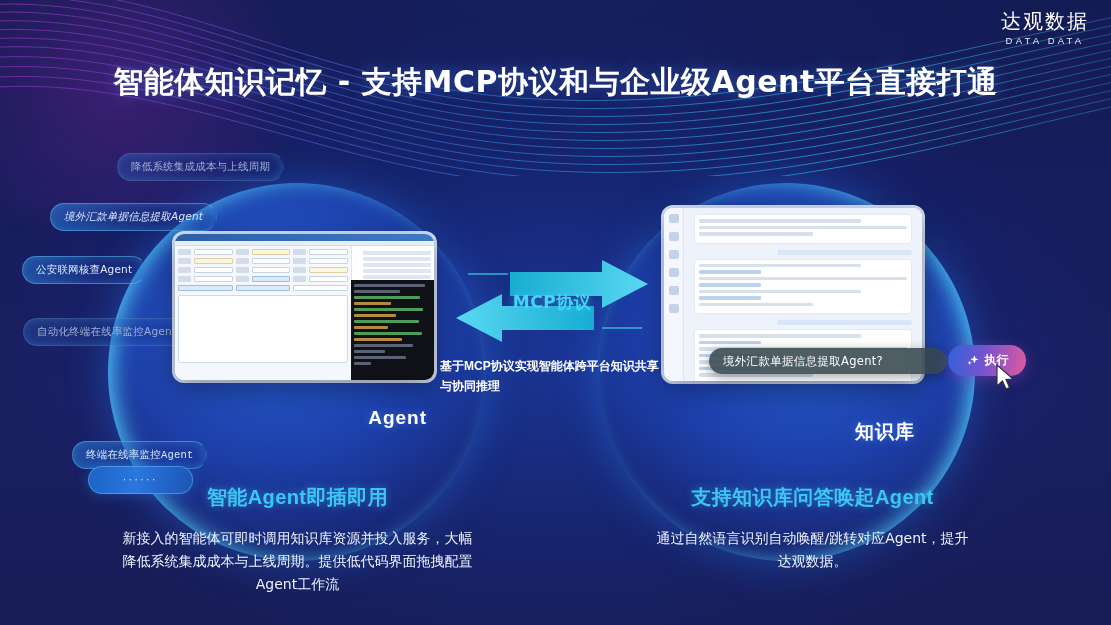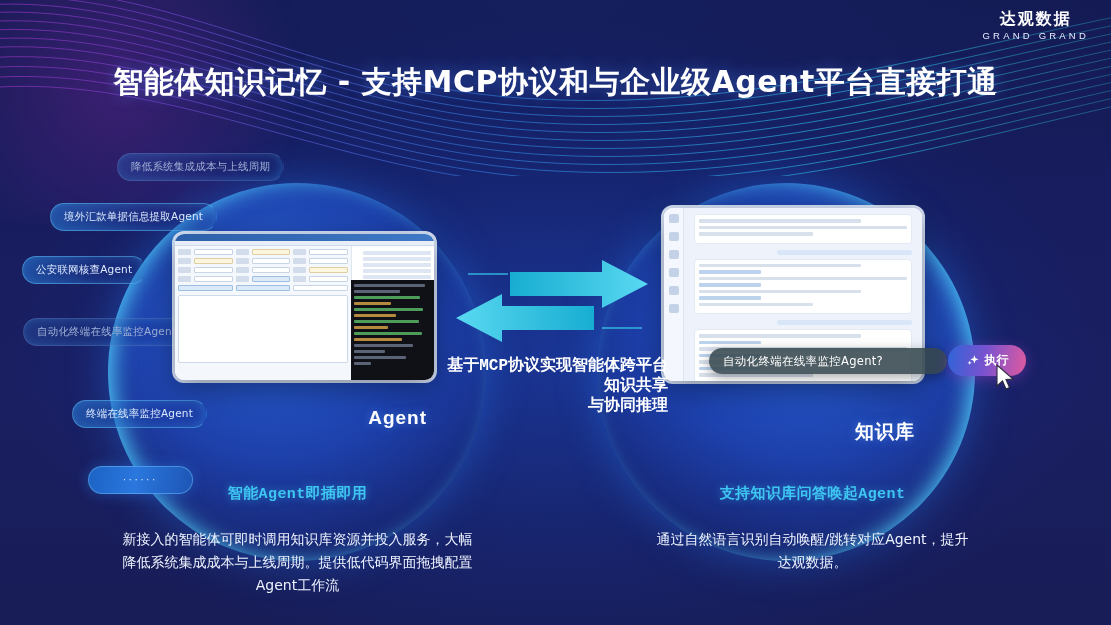--- a/index.html
+++ b/index.html
@@ -20,21 +20,21 @@
   }
 
   
   #waves { position:absolute; top:-14px; left:-40px; width:1180px; height:190px; pointer-events:none; opacity:.95; }
   #glow-left { position:absolute; left:-120px; top:-80px; width:430px; height:300px;
      background: radial-gradient(circle at 55% 55%, rgba(150,40,170,0.30), rgba(150,40,170,0) 65%);
      filter: blur(8px); pointer-events:none;}
 
   
   .logo { position:absolute; right:22px; top:9px; text-align:center; color:#fff; }
-  .logo .cn { font-size:16px; font-weight:700; letter-spacing:2px; line-height:1.2;
+  .logo .cn { font-size:20px; font-weight:400; letter-spacing:2px; line-height:1.2;
               font-family:"DejaVu Sans","Liberation Sans",sans-serif;}
   .logo .en { font-size:9.5px; letter-spacing:3.2px; margin-top:2px; color:#e8ecff; }
 
   .page-title {
     position:absolute; top:62px; left:0; width:1111px; text-align:center;
     color:#ffffff; font-size:30px; font-weight:600; letter-spacing:.5px;
     font-family:"DejaVu Sans","Liberation Sans",sans-serif;
     text-shadow:0 0 16px rgba(80,140,255,.45);
   }
 
@@ -123,23 +123,23 @@
 
   
   #mcp { position:absolute; left:452px; top:258px; width:200px; height:88px; }
   .mcp-label {
     position:absolute; left:452px; top:291px; width:200px; text-align:center;
     font-size:17px; font-weight:700; color:#43d7f5; letter-spacing:.5px;
     font-family:"DejaVu Sans","Liberation Sans",sans-serif;
     text-shadow:0 0 10px rgba(60,200,255,.75);
   }
   .mcp-cap {
-    position:absolute; left:440px; top:356px; width:228px; text-align:right;
-    color:#ffffff; font-size:16px; line-height:20px; font-weight:600;
-    font-family:Liberation Mono, monospace;
+    position:absolute; left:440px; top:356px; width:228px; text-align:left;
+    color:#ffffff; font-size:12px; line-height:20px; font-weight:600;
+    font-family:Liberation Sans, sans-serif;
   }
 
   
   .qbar {
     position:absolute; left:709px; top:348px; width:238px; height:26px;
     background: rgba(55,72,78,.88);
     border-radius:13px; display:flex; align-items:center; padding:0 14px;
     color:#ffffff; font-size:11.5px; letter-spacing:.3px;
     font-family:"DejaVu Sans","Liberation Sans",sans-serif;
     box-shadow:0 3px 12px rgba(0,0,0,.35);
@@ -152,22 +152,22 @@
     font-family:"DejaVu Sans","Liberation Sans",sans-serif;
     box-shadow:0 3px 14px rgba(140,60,190,.5);
   }
   .cursor { position:absolute; left:996px; top:364px; width:22px; height:30px; }
 
   
   .feat { position:absolute; text-align:center; }
   .feat.l { left:110px; top:484px; width:375px; }
   .feat.r { left:625px; top:484px; width:375px; }
   .feat h3 {
-    font-size:15px; font-weight:700; color:#3ec6f2; letter-spacing:.4px; margin-bottom:25px;
-    font-family:Liberation Mono, monospace;
+    font-size:20px; font-weight:700; color:#3ec6f2; letter-spacing:.4px; margin-bottom:16px;
+    font-family:Liberation Sans, sans-serif;
     text-shadow:0 0 9px rgba(60,190,245,.5);
   }
   .feat p {
     font-size:14px; line-height:23px; color:#eef3ff; font-weight:500;
     font-family:"DejaVu Sans","Liberation Sans",sans-serif;
   }
 </style>
 </head>
 <body>
 
@@ -195,35 +195,35 @@
       <path d="M-20,68 C180,30  344,152 574,168 C804,184 994,120 1200,78"></path>
       <path d="M-20,78 C180,40  346,160 576,176 C806,192 996,128 1200,86"></path>
       <path d="M-20,88 C180,50  348,168 578,184 C808,200 998,136 1200,94"></path>
       <path d="M-20,98 C180,60  350,176 580,192 C810,208 1000,144 1200,102"></path>
       <path d="M-20,108 C180,70 352,184 582,200 C812,216 1002,152 1200,110"></path>
     </g>
   </svg>
 
   <div class="logo">
     <div class="cn">达观数据</div>
-    <div class="en">GRAND GRAND</div>
+    <div class="en">DATA DATA</div>
   </div>
 
   <div class="page-title">智能体知识记忆 - 支持MCP协议和与企业级Agent平台直接打通</div>
 
   <div class="orb left"></div>
   <div class="orb right"></div>
   <div class="orb-caption l">Agent</div>
   <div class="orb-caption r">知识库</div>
 
   <div class="pill dim" style="left:117px; top:153px;">降低系统集成成本与上线周期</div>
-  <div class="pill" style="left:50px;  top:203px;">境外汇款单据信息提取Agent</div>
+  <div class="pill" style="left:50px;  top:203px;font-style:italic;">境外汇款单据信息提取Agent</div>
   <div class="pill" style="left:22px;  top:256px;text-align:center;">公安联网核查Agent</div>
   <div class="pill dim" style="left:23px;  top:318px;">自动化终端在线率监控Agent</div>
-  <div class="pill" style="left:72px;  top:400px;">终端在线率监控Agent</div>
+  <div class="pill" style="left:72px;  top:441px;font-family:Liberation Mono, monospace;">终端在线率监控Agent</div>
   <div class="pill solid" style="left:88px;  top:466px; width:105px;">······</div>
 
   <div class="shot shot-left">
     <div class="la-title"></div>
     <div class="la-menu"></div>
     <div class="la-body">
       <div class="la-main">
         <div class="la-row">
             <span class="la-lbl"></span>
             <span class="la-fld"></span>
@@ -344,26 +344,27 @@
           <stop offset="100%" stop-color="#5fe6f8"></stop>
       </linearGradient>
     </defs>
     <polygon points="150,2 196,26 150,50 150,38 58,38 58,14 150,14" fill="url(#ar)" opacity="0.92"></polygon>
     <polygon points="50,36 4,60 50,84 50,72 142,72 142,48 50,48" fill="url(#al)" opacity="0.92"></polygon>
     <g stroke="#3ad0ee" stroke-width="1.6" opacity="0.8">
       <line x1="16" y1="16" x2="56" y2="16"></line>
       <line x1="150" y1="70" x2="190" y2="70"></line>
     </g>
   </svg>
+  <div class="mcp-label">MCP协议</div>
   <div class="mcp-cap">
     <span>基于MCP协议实现智能体跨平台知识共享</span><br>
     <span>与协同推理</span>
   </div>
 
-  <div class="qbar">自动化终端在线率监控Agent?</div>
+  <div class="qbar">境外汇款单据信息提取Agent?</div>
   <div class="qbtn">
     <svg width="14" height="14" viewBox="0 0 14 14">
       <path d="M8.4 1.2 L9.5 4.2 L12.5 5.3 L9.5 6.4 L8.4 9.4 L7.3 6.4 L4.3 5.3 L7.3 4.2 Z" fill="#fff"></path>
       <path d="M3.6 6.6 L4.2 8.2 L5.8 8.8 L4.2 9.4 L3.6 11 L3.0 9.4 L1.4 8.8 L3.0 8.2 Z" fill="#fff" opacity=".9"></path>
     </svg>
     <span>执行</span>
   </div>
   <svg class="cursor" viewBox="0 0 22 30">
     <polygon points="1,1 1,22 6.5,17 10,25 13.5,23.5 10,15.5 17,15" fill="#ffffff" stroke="#2a2a3a" stroke-width="1.1"></polygon>
   </svg>

